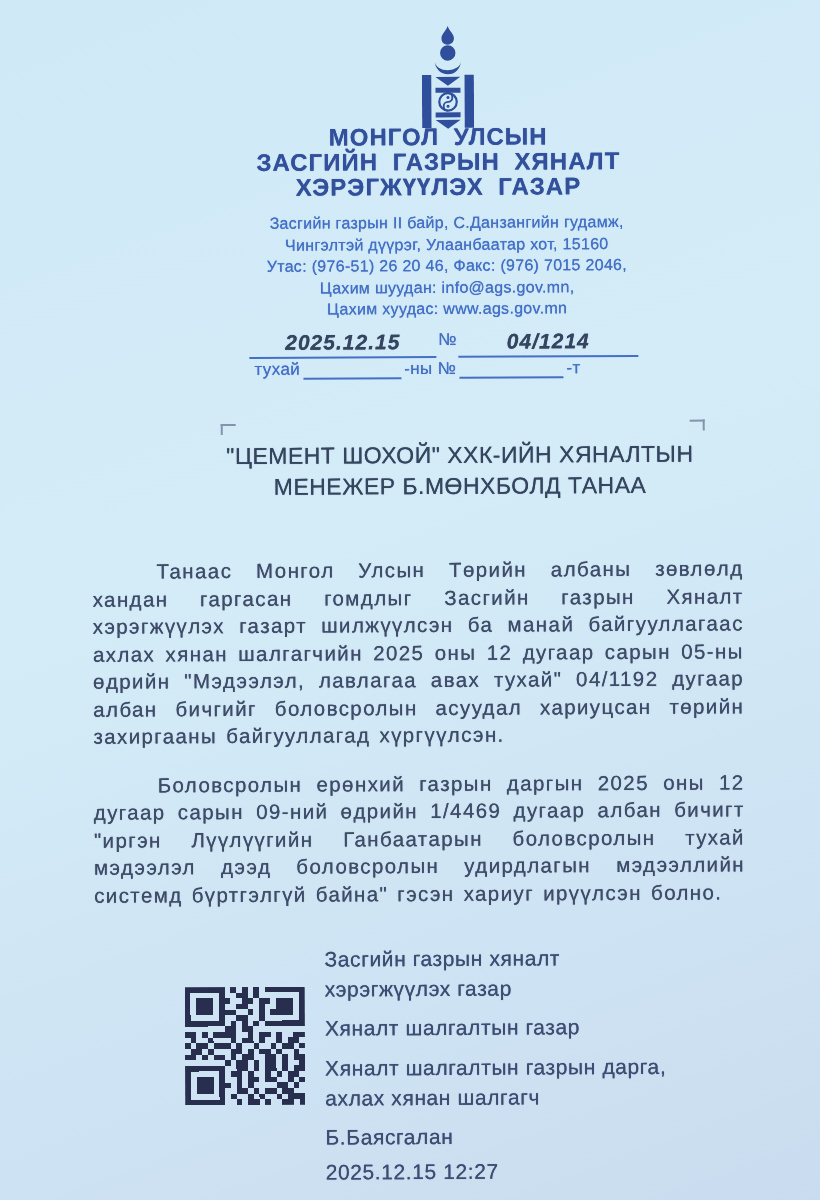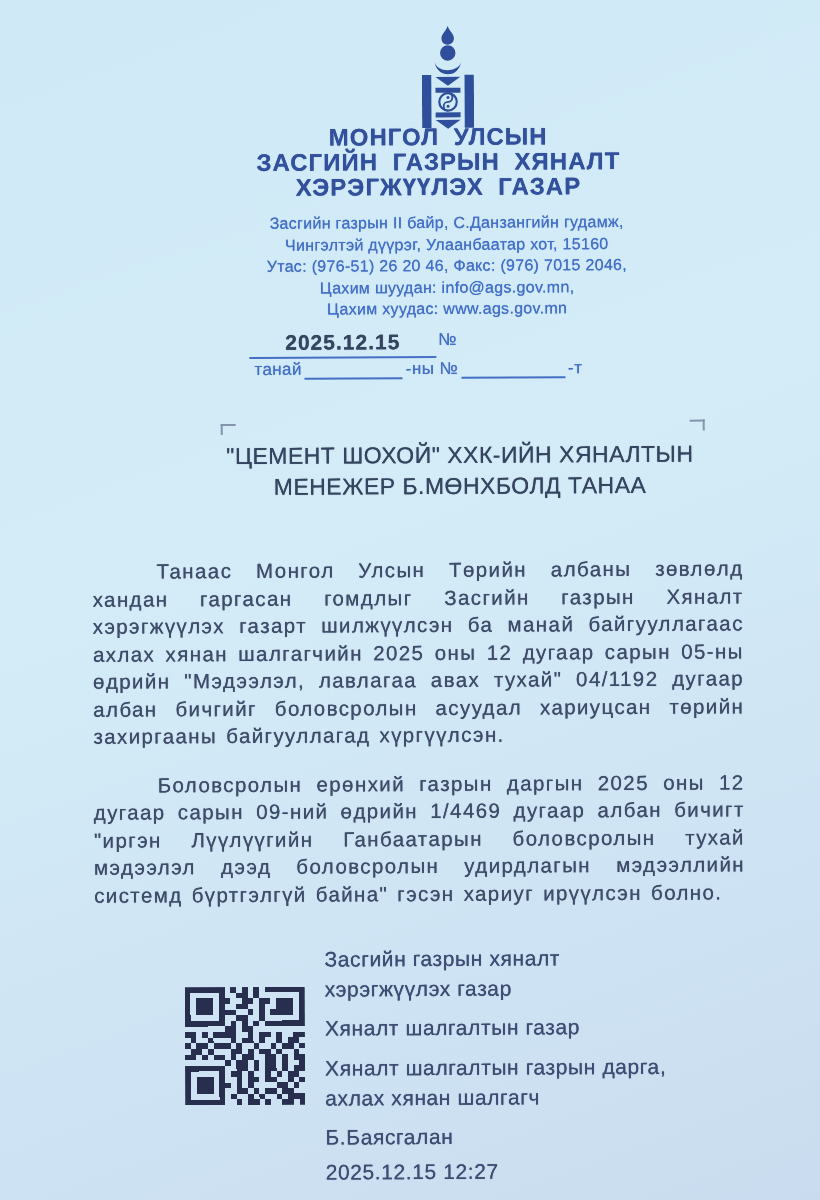--- a/index.html
+++ b/index.html
@@ -29,20 +29,21 @@
     font-size:16px;line-height:21.5px;letter-spacing:0.3px;
     color:var(--form_blue,#3f6cc7);
   }
 
   
   .ref-seg{
     position:absolute;text-align:center;padding-bottom:2px;
     border-bottom:2px solid var(--form_blue,#3f6cc7);
     font-size:21px;font-weight:700;letter-spacing:1px;
     color:var(--typed_ink,#35455f);
+    font-style:italic;
   }
   .ref-date{left:250px;top:330px;width:187px;}
   .ref-no{left:439px;top:330px;font-size:17px;color:var(--form_blue,#3f6cc7);}
   .ref-num{left:459px;top:330px;width:180px;}
   .your-row{
     left:255px;top:358px;display:flex;align-items:flex-end;
     font-size:17px;color:var(--form_blue,#3f6cc7);letter-spacing:0.4px;
   }
   .blank{border-bottom:2px solid var(--form_blue,#3f6cc7);height:19px;display:inline-block;}
   .blank1{width:98px;margin:0 3px;}
@@ -112,23 +113,24 @@
     <div class="abs addr">
       <div>Засгийн газрын II байр, С.Данзангийн гудамж,</div>
       <div>Чингэлтэй дүүрэг, Улаанбаатар хот, 15160</div>
       <div>Утас: (976-51) 26 20 46, Факс: (976) 7015 2046,</div>
       <div>Цахим шуудан: info@ags.gov.mn,</div>
       <div>Цахим хуудас: www.ags.gov.mn</div>
     </div>
 
     <div class="ref-seg ref-date">2025.12.15</div>
     <div class="abs ref-no">№</div>
+    <div class="ref-seg ref-num">04/1214</div>
 
     <div class="abs your-row">
-      <span>танай</span>
+      <span>тухай</span>
       <span class="blank blank1"></span>
       <span>-ны №</span>
       <span class="blank blank2"></span>
       <span>-т</span>
     </div>
 
     <div class="abs bracket bracket-l"></div>
     <div class="abs bracket bracket-r"></div>
     <div class="abs addressee">
       <div>"ЦЕМЕНТ ШОХОЙ" ХХК-ИЙН ХЯНАЛТЫН</div>

